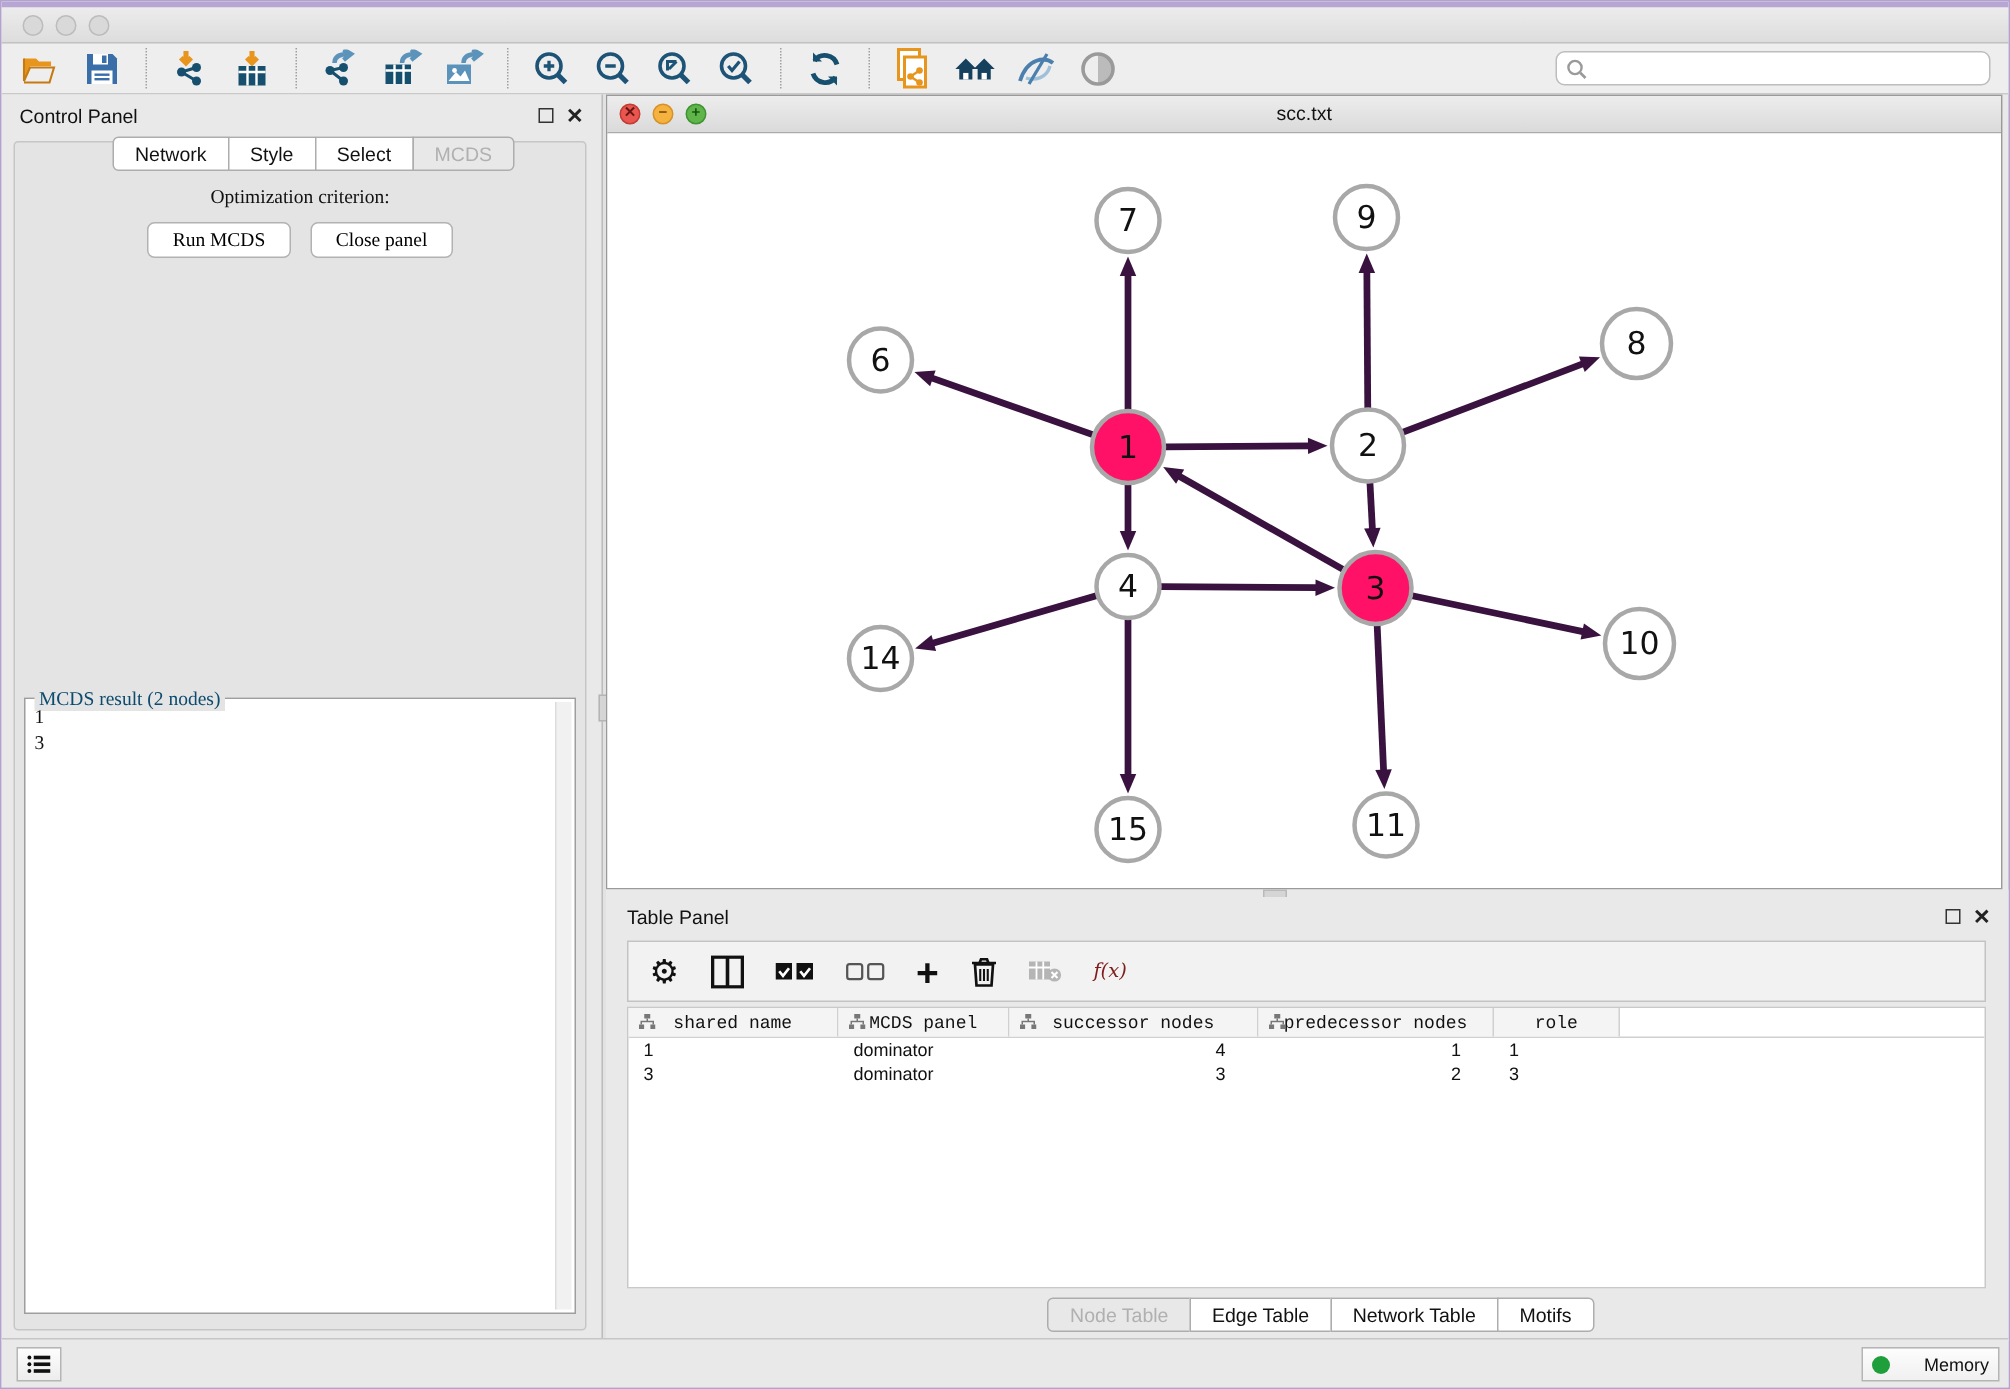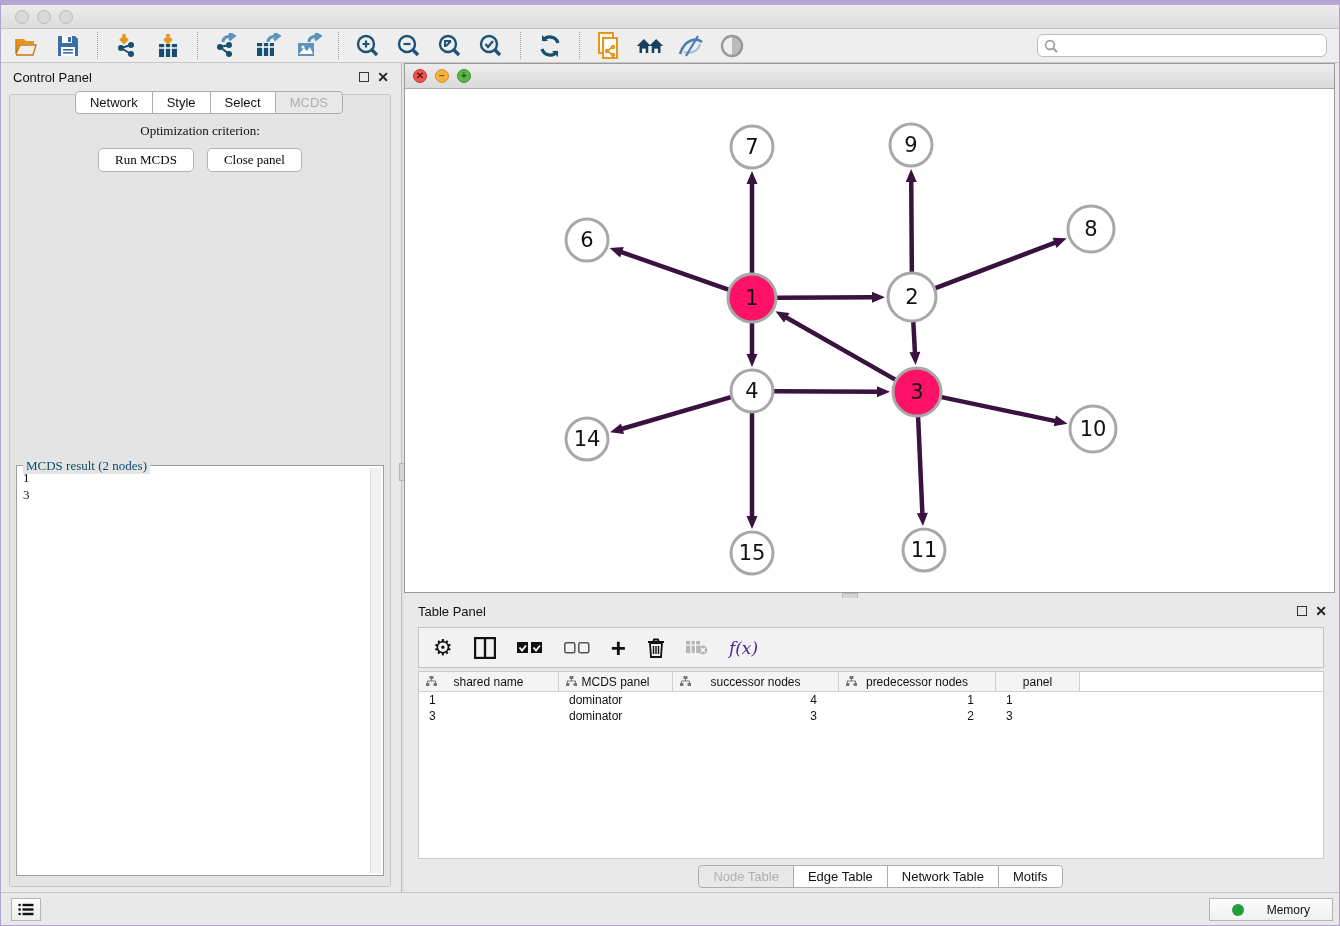--- a/index.html
+++ b/index.html
@@ -81,40 +81,40 @@
     background:#d5d5d5; border:1px solid #b9b9b9; }
   
   .table-panel { position:absolute; left:0; top:535px; width:937px; height:296px; background:#e9e9e9; }
   .tp-header { height:26px; display:flex; align-items:center; padding:0 14px; }
   .tp-toolbar { position:absolute; left:14px; right:17px; top:29px; height:41px;
     background:#f2f2f2; border:1px solid #c3c3c3; display:flex; align-items:center;
     padding:0 14px; gap:21px; }
   .tp-icon { display:flex; align-items:center; justify-content:center; height:26px; }
   .gear-glyph { font-size:22px; color:#111; }
   .plus-glyph { font-size:26px; font-weight:bold; color:#111; line-height:20px; }
-  .fx-glyph { font-family:"DejaVu Serif",serif; font-style:italic; font-size:17px; color:#4c1d95; }
+  .fx-glyph { font-family:"DejaVu Serif",serif; font-style:italic; font-size:13px; color:#7f1d1d; }
   .tp-table { position:absolute; left:14px; right:17px; top:73px; bottom:35px;
     background:#fff; border:1px solid #c9c9c9; overflow:hidden; }
-  .thead { display:flex; height:20px; border-bottom:1px solid #d0d0d0; font-size:12px; }
+  .thead { display:flex; height:20px; border-bottom:1px solid #d0d0d0; font-size:12px;font-family:Liberation Mono, monospace; }
   .th { position:relative; background:#f4f4f4; border-right:1px solid #d0d0d0;
     display:flex; align-items:center; justify-content:center; color:#111; }
   .th .hicon { position:absolute; left:7px; top:4px; }
   .trow { display:flex; height:16px; font-size:12px; align-items:center; }
   .td { padding:0 10px; overflow:hidden; white-space:nowrap; color:#111; }
   .td.num { text-align:right; padding-right:22px; }
   .tp-tabs { position:absolute; left:0; right:0; bottom:6px; display:flex; justify-content:center; }
   
   .statusbar { position:absolute; left:0; bottom:0; width:1340px; height:33px;
     background:#e9e9e9; border-top:1px solid #c6c6c6; }
   .sb-left { position:absolute; left:10px; top:5px; width:30px; height:23px;
     background:linear-gradient(#fdfdfd,#ededed); border:1px solid #b5b5b5;
     display:flex; align-items:center; justify-content:center; }
   .sb-right { position:absolute; right:8px; top:5px; height:23px;
     background:linear-gradient(#fdfdfd,#f0f0f0); border:1px solid #b5b5b5;
-    display:flex; align-items:center; gap:23px; padding:0 22px; font-size:12px; color:#111; }
+    display:flex; align-items:center; gap:23px; padding:0 6px; font-size:12px; color:#111; }
   .mem-dot { width:12px; height:12px; border-radius:50%; background:#1f9e3c; }
 </style>
 </head>
 <body>
 
 <div id="root">
   <div class="top-strip"></div>
 
   <div class="titlebar">
     <div class="traffic">
@@ -297,20 +297,21 @@
 
     <div class="right-side">
 
       <div class="net-window">
         <div class="net-titlebar">
           <div class="net-traffic">
             <div class="ntl red">✕</div>
             <div class="ntl yellow">−</div>
             <div class="ntl green">+</div>
           </div>
+          <div class="net-title">scc.txt</div>
         </div>
         <div class="net-canvas">
           <svg id="graph-svg" width="929" height="503">
               <line x1="347" y1="184" x2="347" y2="93" stroke="#3a1240" stroke-width="4.5"></line>
               <polygon points="347,82 352.5,95 341.5,95" fill="#3a1240"></polygon>
               <line x1="323.41470497484954" y1="200.7094114457047" x2="215.01941303521068" y2="162.60682397601346" stroke="#3a1240" stroke-width="4.5"></line>
               <polygon points="204.64188322414446,158.9589650121235 218.73016611916768,158.08130615482398 215.08230715527776,168.4588359658902" fill="#3a1240"></polygon>
               <line x1="371.99951173305465" y1="208.84375305166841" x2="469.00074216575695" y2="208.23749536146403" stroke="#3a1240" stroke-width="4.5"></line>
               <polygon points="480.00052732830096,208.16874670419813 467.0351555557455,213.74988769860258 466.9664068984796,202.7501025360585" fill="#3a1240"></polygon>
               <line x1="347" y1="234" x2="347" y2="267" stroke="#3a1240" stroke-width="4.5"></line>
@@ -443,21 +444,21 @@
               <div class="th" style="width: 157px; text-align: center;">
                 <svg class="hicon" width="11" height="11" viewBox="0 0 11 11">
                   <rect x="3.5" y="0" width="4" height="3" fill="#777"></rect>
                   <path d="M5.5 3v2M1.5 7V5h8v2" stroke="#777" fill="none" stroke-width="1"></path>
                   <rect x="0" y="7" width="3.4" height="3" fill="#777"></rect>
                   <rect x="7.6" y="7" width="3.4" height="3" fill="#777"></rect>
                 </svg>
                 <span>predecessor nodes</span>
               </div>
               <div class="th" style="width: 84px;">
-                <span>panel</span>
+                <span>role</span>
               </div>
             </div>
           <div id="table-body">
               <div class="trow">
                 <div class="td" style="width: 140px;">1</div>
                 <div class="td" style="width: 114px;">dominator</div>
                 <div class="td num" style="width: 166px;">4</div>
                 <div class="td num" style="width: 157px;">1</div>
                 <div class="td" style="width: 84px;">1</div>
               </div>

